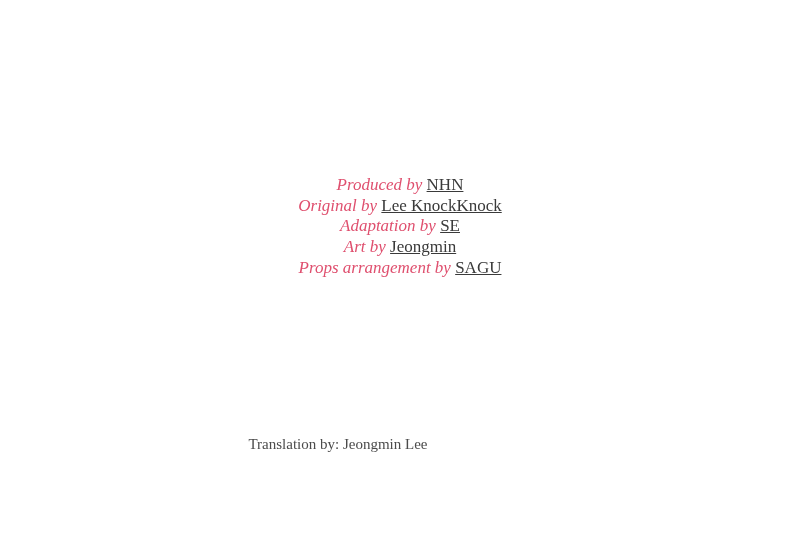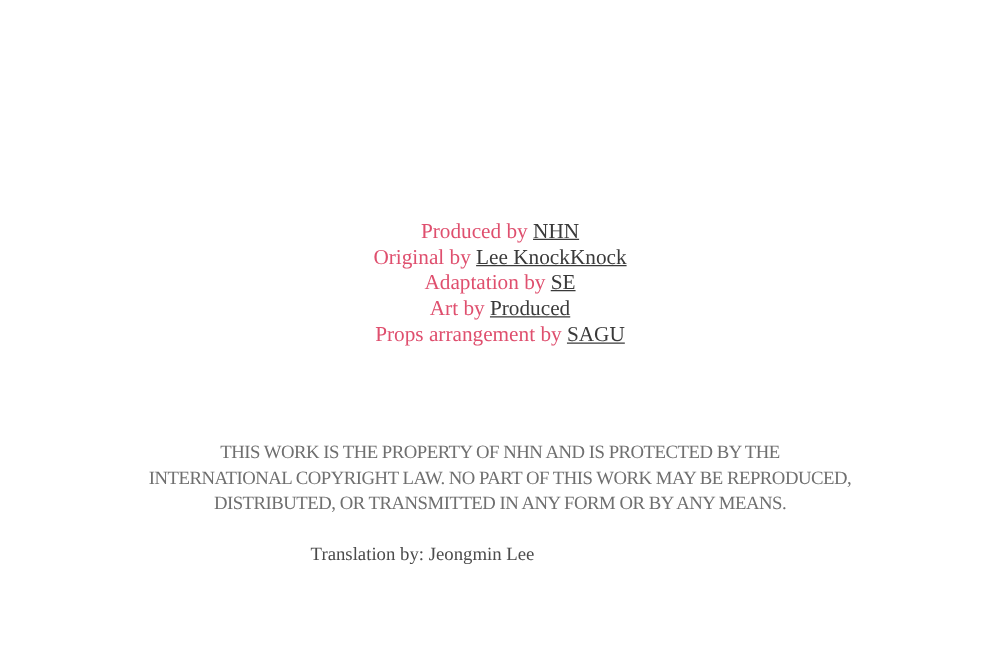--- a/index.html
+++ b/index.html
@@ -19,21 +19,21 @@
   .credits-block {
     position: absolute;
     top: 175px;
     left: 0;
     width: 800px;
     text-align: center;
     font-size: 17px;
     line-height: 20.7px;
   }
   .credit-line { white-space: nowrap; }
-  .credit-role { color: var(--pink, #df4f6e); }
+  .credit-role { color: var(--pink, #df4f6e); font-style: italic; }
   .credit-name { color: var(--name-dark, #3a3a3a); text-decoration: underline; }
   .copyright-block {
     position: absolute;
     top: 352px;
     left: 0;
     width: 800px;
     text-align: center;
     font-size: 15px;
     line-height: 20.5px;
     letter-spacing: -0.4px;
@@ -66,35 +66,30 @@
     <span class="credit-name">Lee KnockKnock</span>
   </div>
 
   <div class="credit-line">
     <span class="credit-role">Adaptation by</span>
     <span class="credit-name">SE</span>
   </div>
 
   <div class="credit-line">
     <span class="credit-role">Art by</span>
-    <span class="credit-name">Produced</span>
+    <span class="credit-name">Jeongmin</span>
   </div>
 
   <div class="credit-line">
     <span class="credit-role">Props arrangement by</span>
     <span class="credit-name">SAGU</span>
   </div>
 
 
 </div>
 
-  <div class="copyright-block">
-    <div class="copyright-line">THIS WORK IS THE PROPERTY OF NHN AND IS PROTECTED BY THE</div>
-    <div class="copyright-line">INTERNATIONAL COPYRIGHT LAW. NO PART OF THIS WORK MAY BE REPRODUCED,</div>
-    <div class="copyright-line">DISTRIBUTED, OR TRANSMITTED IN ANY FORM OR BY ANY MEANS.</div>
-  </div>
 
   <div class="translation-line">
     <span>Translation by:</span>
     <span>Jeongmin Lee</span>
   </div>
 
 </div>
 
 </body></html>

